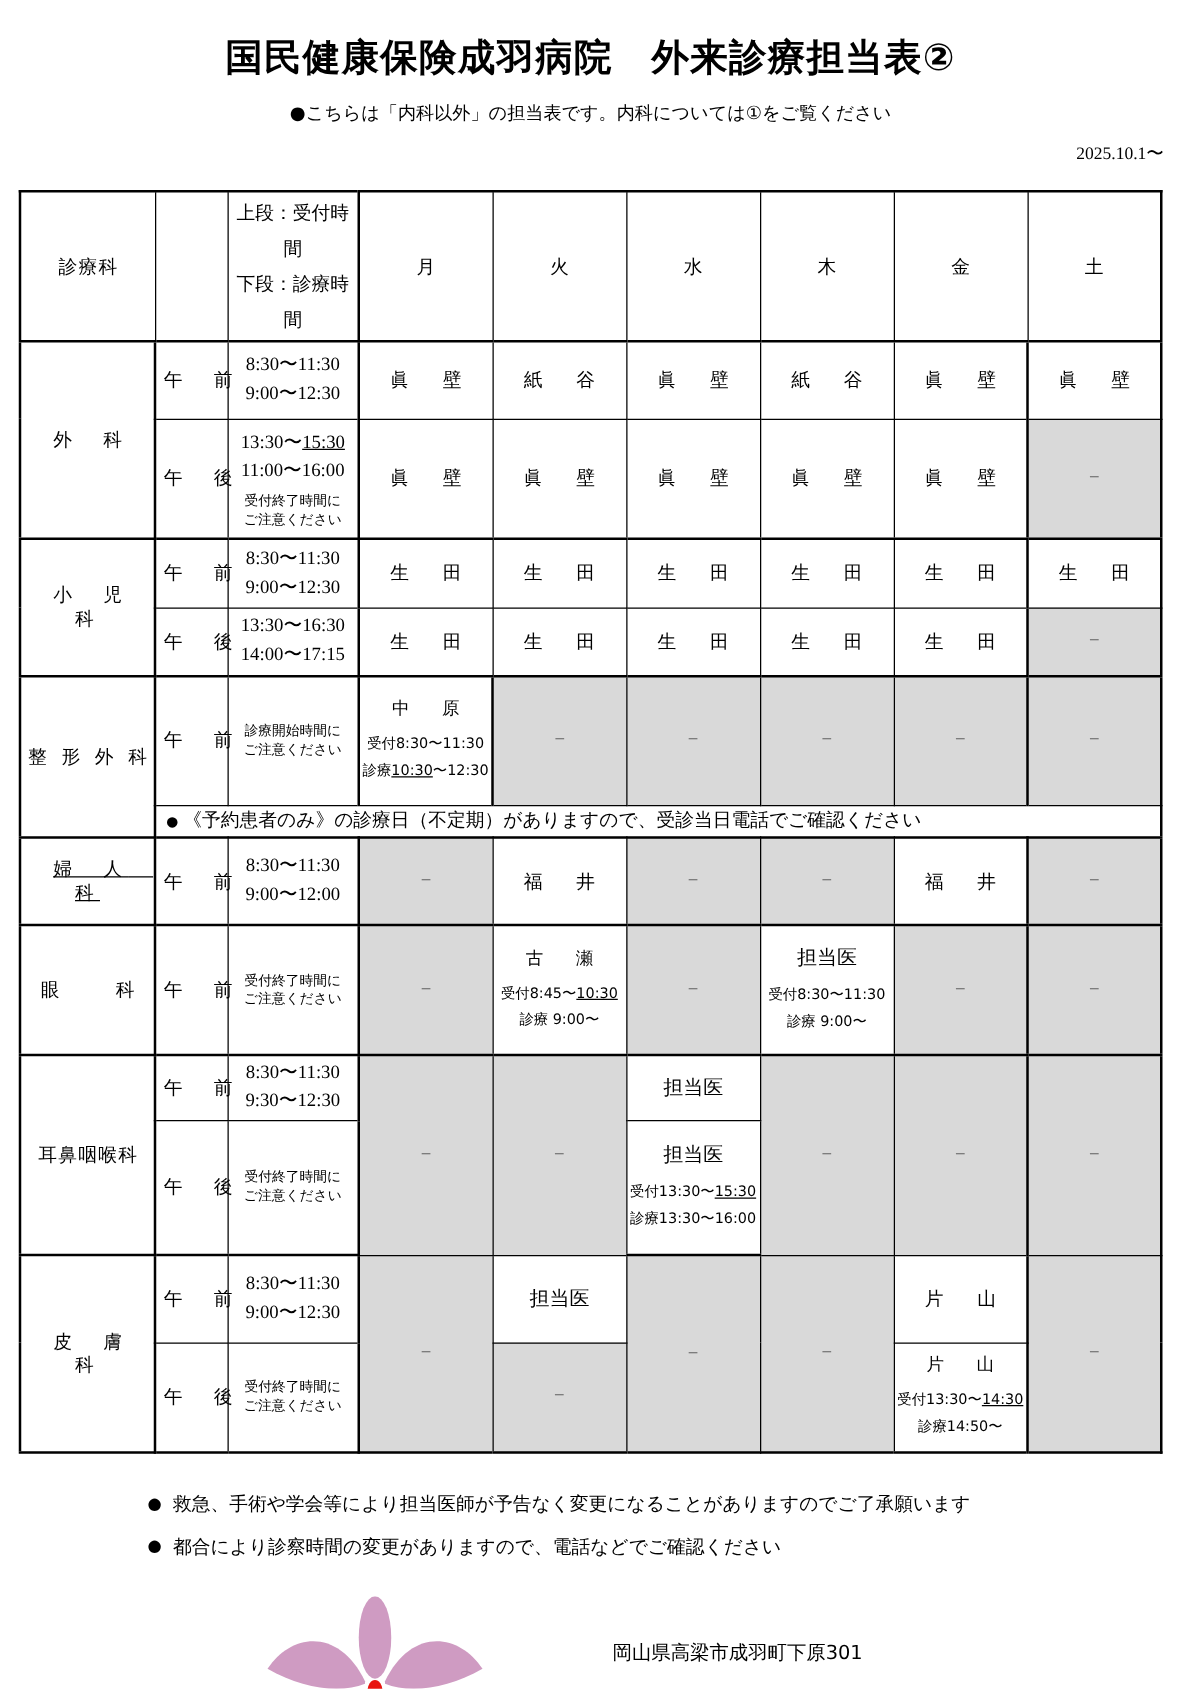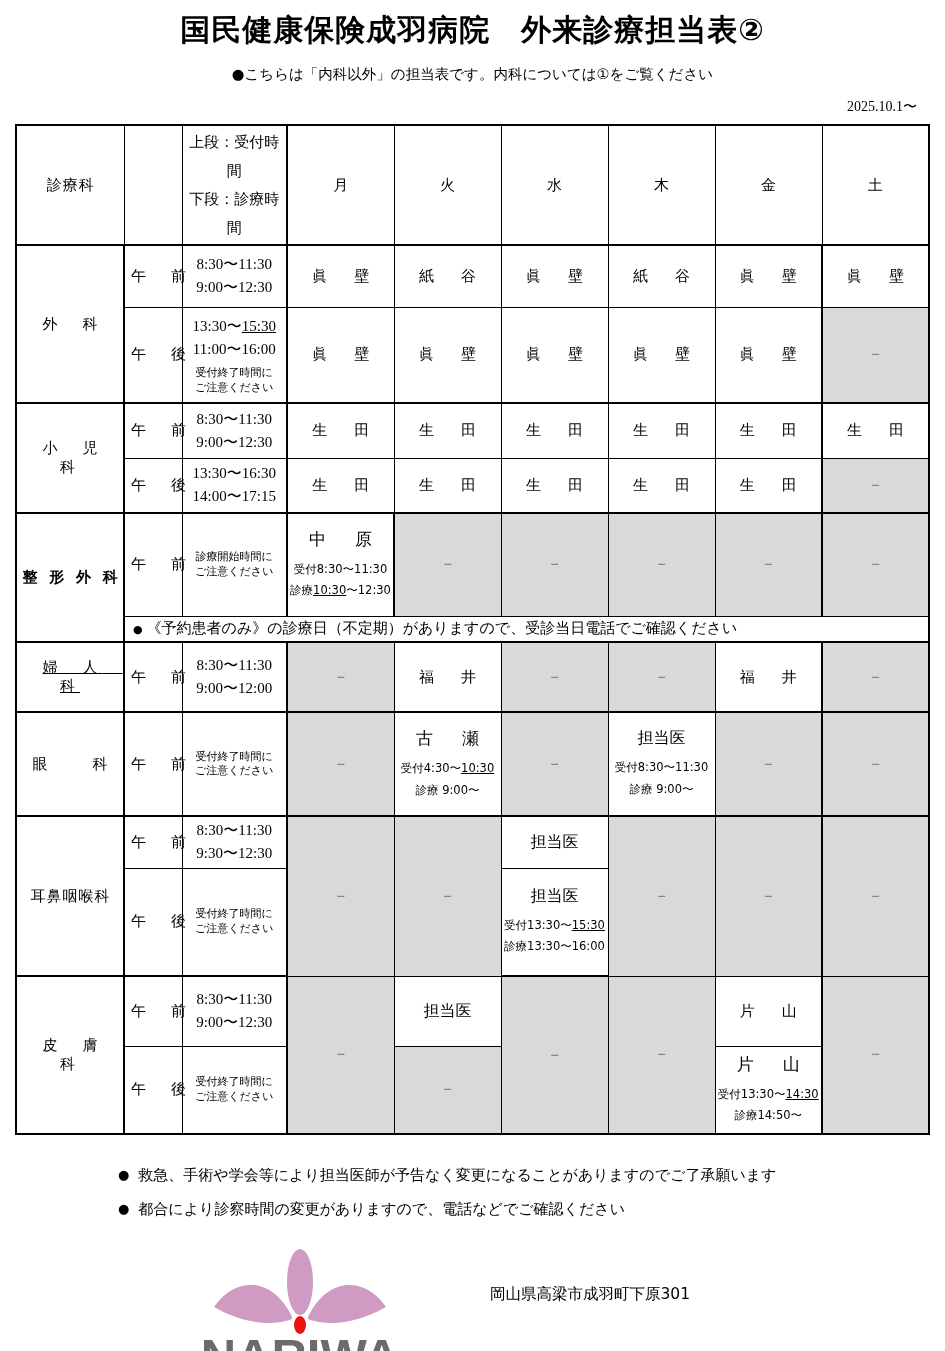--- a/index.html
+++ b/index.html
@@ -15,35 +15,35 @@
     width: 945px; height: 1351px;
     overflow: hidden;
   }
 
   
   .title {
     text-align: center;
     font-size: 30px;
     font-weight: bold;
     letter-spacing: 1px;
-    padding-top: 10px;
+    padding-top: 26px;
     font-family: "DejaVu Sans", "Liberation Sans", sans-serif;
   }
   .subtitle {
     text-align: center;
     font-size: 14.5px;
     margin-top: 14px;
     font-family: "DejaVu Sans", "Liberation Sans", sans-serif;
   }
   .effective-date {
     text-align: right;
     font-size: 14px;
-    padding-right: 28px;
+    padding-right: 14px;
     margin-top: 14px;
-    margin-bottom: 8px;
+    margin-bottom: 20px;
   }
 
   
   .sched-wrap { padding: 0 15px; }
   table.sched {
     width: 915px;
     border-collapse: collapse;
     table-layout: fixed;
     border: 2.5px solid #000;
   }
@@ -83,21 +83,21 @@
   .hdr-note { font-size: 11.5px; line-height: 1.9; font-family: "DejaVu Sans","Liberation Sans",sans-serif; }
   .timecell { font-size: 13px; line-height: 1.55; white-space: nowrap; }
   .timecell .u { text-decoration: underline; }
   .small-warn {
     font-size: 11px; line-height: 1.3;
     font-family: "DejaVu Sans","Liberation Sans",sans-serif;
     margin-top: 5px;
   }
   .small-warn.only { margin-top: 0; }
   .doc {
-    font-size: 17px; letter-spacing: 6px; text-indent: 6px;
+    font-size: 14px; letter-spacing: 6px; text-indent: 6px;
   }
   .doc.tight { letter-spacing: 0; text-indent: 0; font-size: 16px; }
   .detail {
     font-size: 11.5px; line-height: 1.85; margin-top: 8px;
     font-family: "DejaVu Sans","Liberation Sans",sans-serif;
     white-space: nowrap;
   }
   .detail .u { text-decoration: underline; }
   .dash { font-size: 15px; color: #555; }
   .noterow {
@@ -232,21 +232,21 @@
       </td>
       <td class="doc tb-thick">生　田</td>
       <td class="doc tb-thick">生　田</td>
       <td class="doc tb-thick">生　田</td>
       <td class="doc tb-thick">生　田</td>
       <td class="doc tb-thick">生　田</td>
       <td class="dash gray tb-thick lb-thick">−</td>
     </tr>
 
     <tr>
-      <td rowspan="2" class="dept rb-thick tb-thick narrow" style="letter-spacing:4px;text-indent:4px;font-weight:bold;">整 形 外 科</td>
+      <td rowspan="2" class="dept rb-thick tb-thick narrow" style="letter-spacing:4px;text-indent:4px;">整 形 外 科</td>
       <td class="ampm" style="height:103px;">午　前</td>
       <td class="rb-thick">
         <div class="small-warn only">
           <div>診療開始時間に</div>
           <div>ご注意ください</div>
         </div>
       </td>
       <td class="rb-thick">
         <div class="doc">中　原</div>
         <div class="detail">
@@ -287,21 +287,21 @@
       <td class="rb-thick tb-thick">
         <div class="small-warn only">
           <div>受付終了時間に</div>
           <div>ご注意ください</div>
         </div>
       </td>
       <td class="dash gray tb-thick">−</td>
       <td class="tb-thick">
         <div class="doc">古　瀬</div>
         <div class="detail">
-          <div><span>受付4:30〜</span><span class="u">10:30</span></div>
+          <div><span>受付8:45〜</span><span class="u">10:30</span></div>
           <div>診療 9:00〜</div>
         </div>
       </td>
       <td class="dash gray tb-thick">−</td>
       <td class="tb-thick">
         <div class="doc tight">担当医</div>
         <div class="detail">
           <div>受付8:30〜11:30</div>
           <div>診療 9:00〜</div>
         </div>

